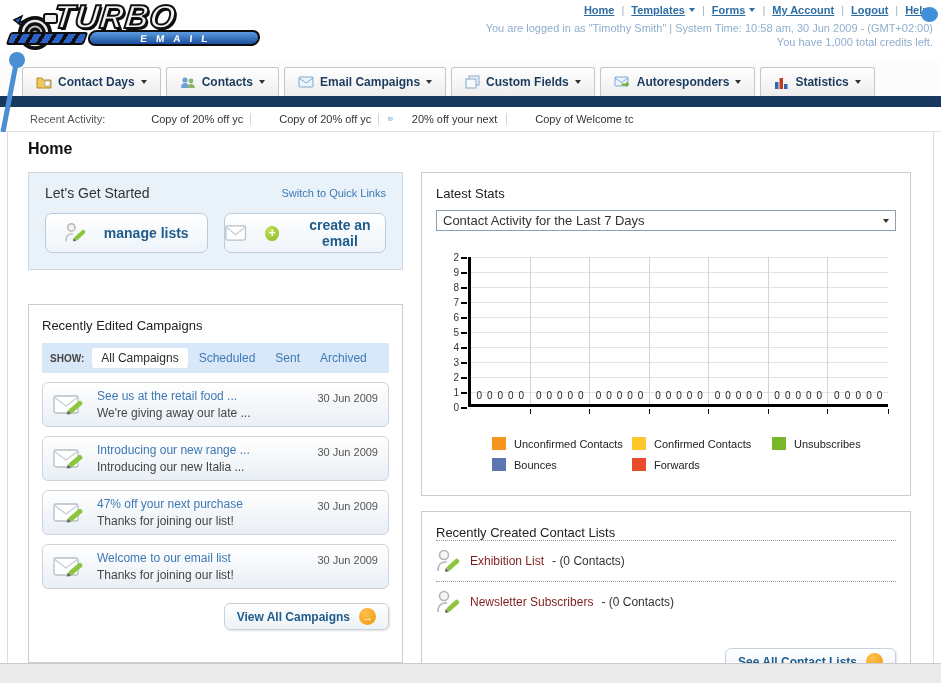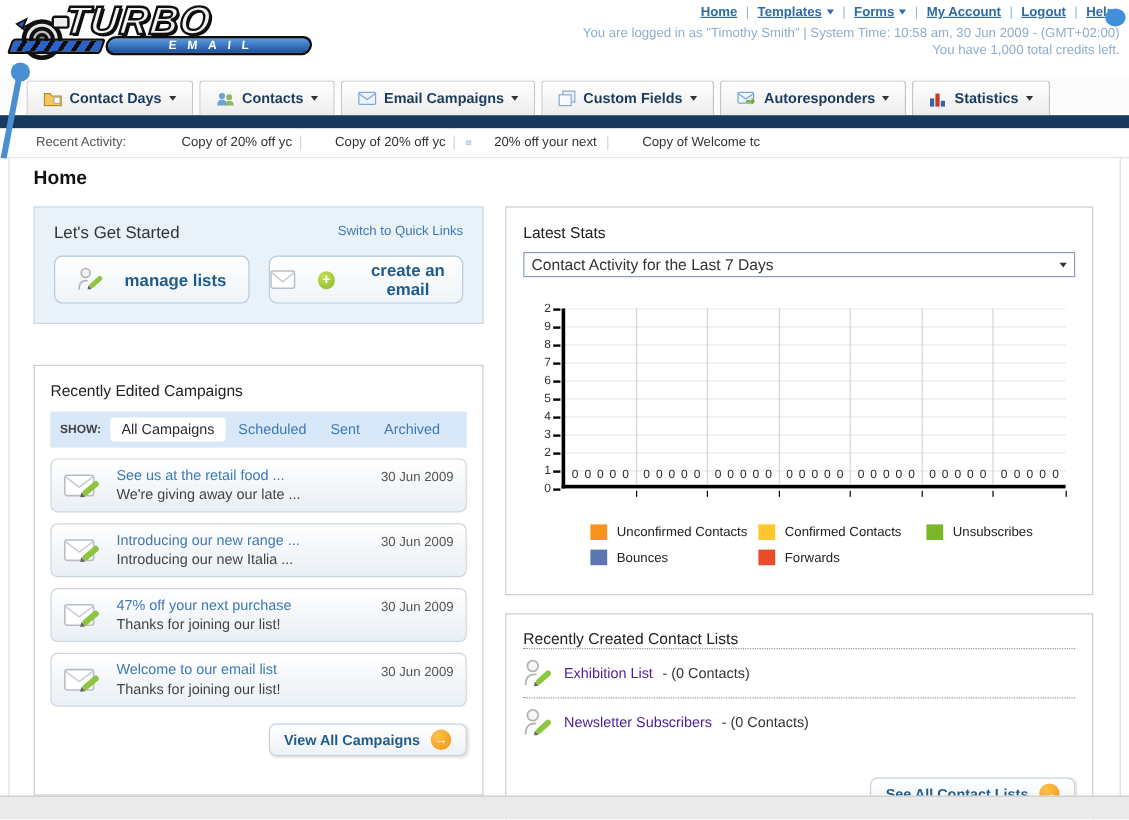--- a/index.html
+++ b/index.html
@@ -81,21 +81,21 @@
   .x-labels { display:flex; margin-left:35px; margin-top:6px; }
   .xlab { width:60px; text-align:center; font-size:11px; color:#333; }
   .legend { display:flex; flex-wrap:wrap; margin:18px 0 6px 56px; width:420px; }
   .leg-item { display:flex; align-items:center; gap:8px; width:140px; margin-bottom:8px; font-size:11px; color:#222; }
   .swatch { width:14px; height:13px; display:inline-block; }
 
   
   .cl-panel { margin-top:15px; padding:13px 14px 14px 14px; }
   .cl-item { display:flex; align-items:center; gap:8px; padding:6px 0; border-top:1px dotted #999; font-size:12px; }
   .cl-item:first-of-type { margin-top:10px; }
-  .cl-name { color:#4c1d95; text-decoration:none; cursor:pointer; }
+  .cl-name { color:#7f1d1d; text-decoration:none; cursor:pointer; }
   .cl-count { color:#333; }
   .cl-btn-row { display:flex; justify-content:flex-end; margin-top:26px; }
 
   .footer-strip { position:absolute; left:0; bottom:0; width:941px; height:20px; background:#eaeaea; border-top:1px solid #ccc; }
 </style>
 </head>
 <body>
 
 <div class="top-header">
   <div class="logo">

